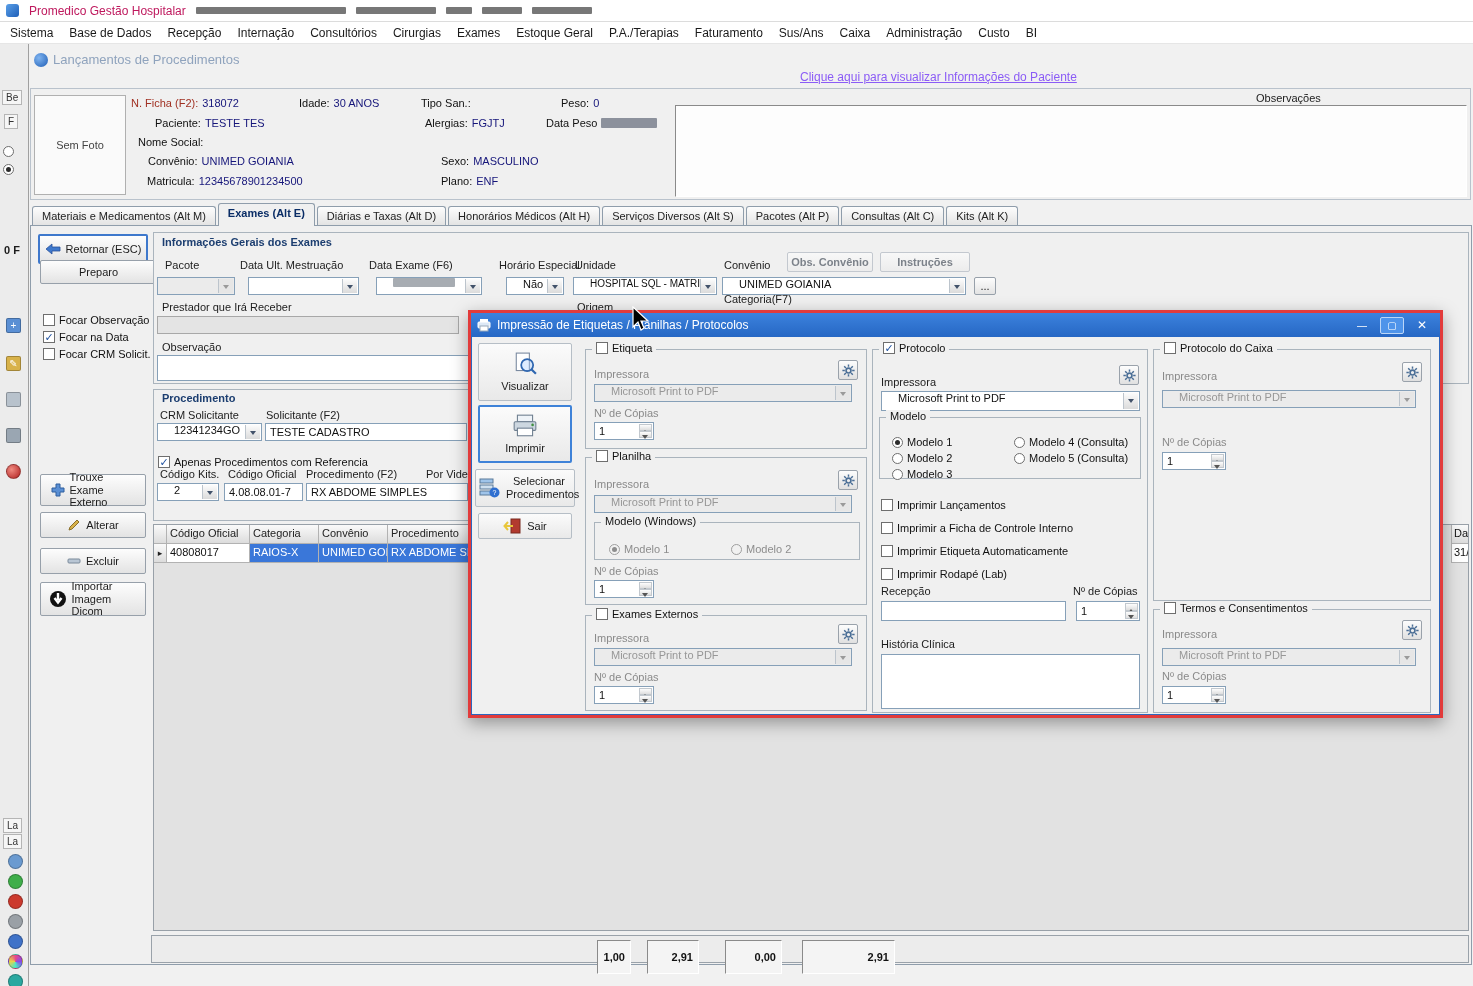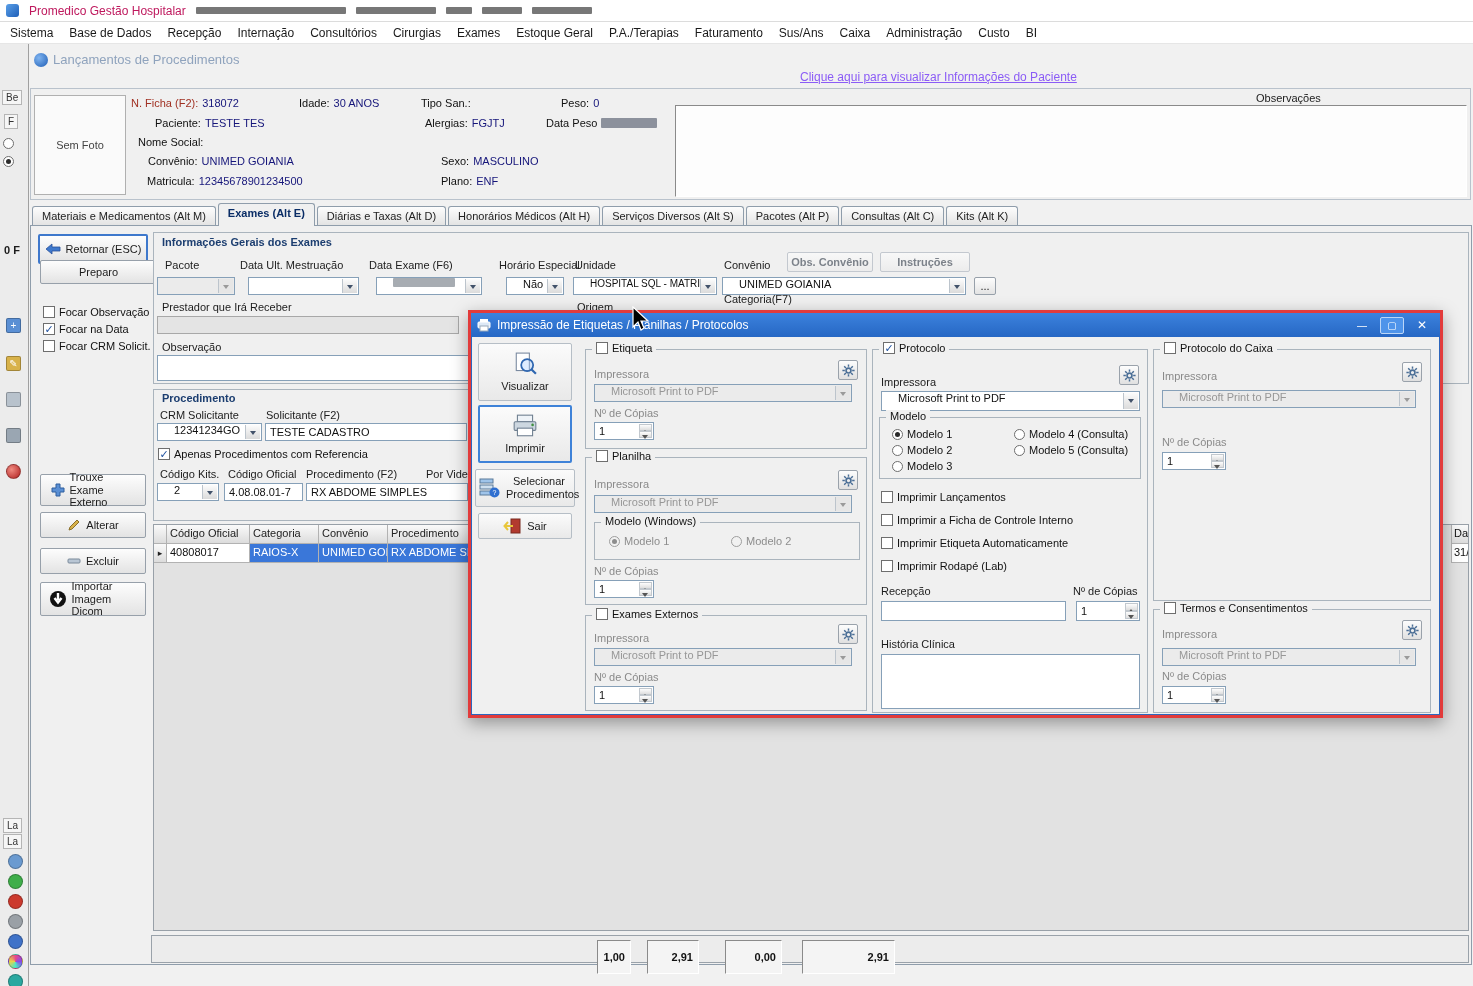--- a/index.html
+++ b/index.html
@@ -1,18 +1,18 @@
 <!DOCTYPE html>
 <html><head>
 <meta charset="utf-8">
 <style>
 *{margin:0;padding:0;box-sizing:border-box;}
 html,body{width:1473px;height:986px;}
 body{position:relative;background:#f0f0f0;font-family:"Liberation Sans","DejaVu Sans",sans-serif;font-size:11px;color:#111;overflow:hidden;}
-.abs{position:absolute;}
+.abs{position:absolute;margin-top:8px;}
 .lbl{position:absolute;white-space:nowrap;font-size:11px;color:#1c1c1c;}
 
 .titlebar{position:absolute;left:0;top:0;width:1473px;height:22px;background:#ffffff;border-bottom:1px solid #dcdcdc;display:flex;align-items:center;gap:10px;padding:0 6px;}
 .app-ico{width:13px;height:13px;border-radius:3px;background:linear-gradient(135deg,#5aa0e8,#1f5fb8);}
 .titlebar .t{font-size:12px;color:#be185d;}
 .redact{height:7px;background:#4a4a4a;opacity:.75;border-radius:1px;display:inline-block;}
 
 .menubar{position:absolute;left:0;top:22px;width:1473px;height:22px;background:#fff;border-bottom:1px solid #e6e6e6;display:flex;align-items:center;padding-left:2px;}
 .menubar .mi{padding:3px 8px;font-size:12px;color:#1a1a1a;cursor:default;white-space:nowrap;}
 

